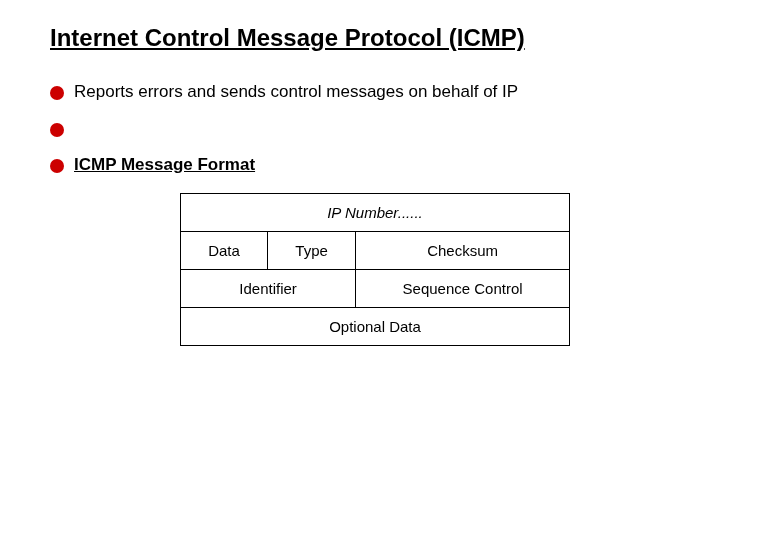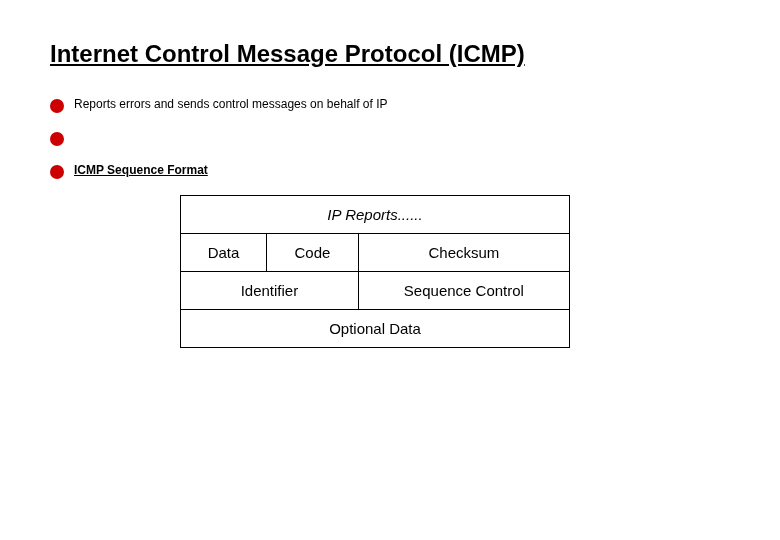--- a/index.html
+++ b/index.html
@@ -14,40 +14,40 @@
       background: #ffffff;
       font-family: Arial, sans-serif;
       font-size: 16px;
       color: #000000;
       overflow: hidden;
     }
 
     .page {
       width: 780px;
       height: 540px;
-      padding: 40px 50px;
+      padding: 24px 50px;
     }
 
     .title {
       font-size: 24px;
       font-weight: bold;
       text-decoration: underline;
       margin-bottom: 28px;
     }
 
     .bullet-list {
       list-style: none;
       margin-bottom: 8px;
     }
 
     .bullet-list li {
       display: flex;
-      align-items: flex-end;
+      align-items: center;
       margin-bottom: 16px;
-      font-size: 12px;
+      font-size: 17px;
       line-height: 1.4;
     }
 
     .bullet-dot {
       display: inline-block;
       width: 14px;
       height: 14px;
       background-color: #cc0000;
       border-radius: 50%;
       margin-right: 10px;
@@ -93,33 +93,33 @@
   <ul class="bullet-list">
     <li>
       <span class="bullet-dot"></span>
       <span>Reports errors and sends control messages on behalf of IP</span>
     </li>
     <li>
       <span class="bullet-dot"></span>
     </li>
     <li>
       <span class="bullet-dot"></span>
-      <span class="bullet-label-bold">ICMP Sequence Format</span>
+      <span class="bullet-label-bold">ICMP Message Format</span>
     </li>
   </ul>
 
   <div class="icmp-table-wrapper">
     <table class="icmp-table">
       <tbody>
           <tr class="ip-header-row">
-        <td colspan="3">IP Reports......</td>
+        <td colspan="3">IP Number......</td>
       </tr>
       <tr>
         <td>Data</td>
-        <td>Code</td>
+        <td>Type</td>
         <td>Checksum</td>
       </tr>
       <tr>
         <td colspan="2">Identifier</td>
         <td>Sequence Control</td>
       </tr>
       <tr>
         <td colspan="3">Optional Data</td>
       </tr>
     </tbody>

